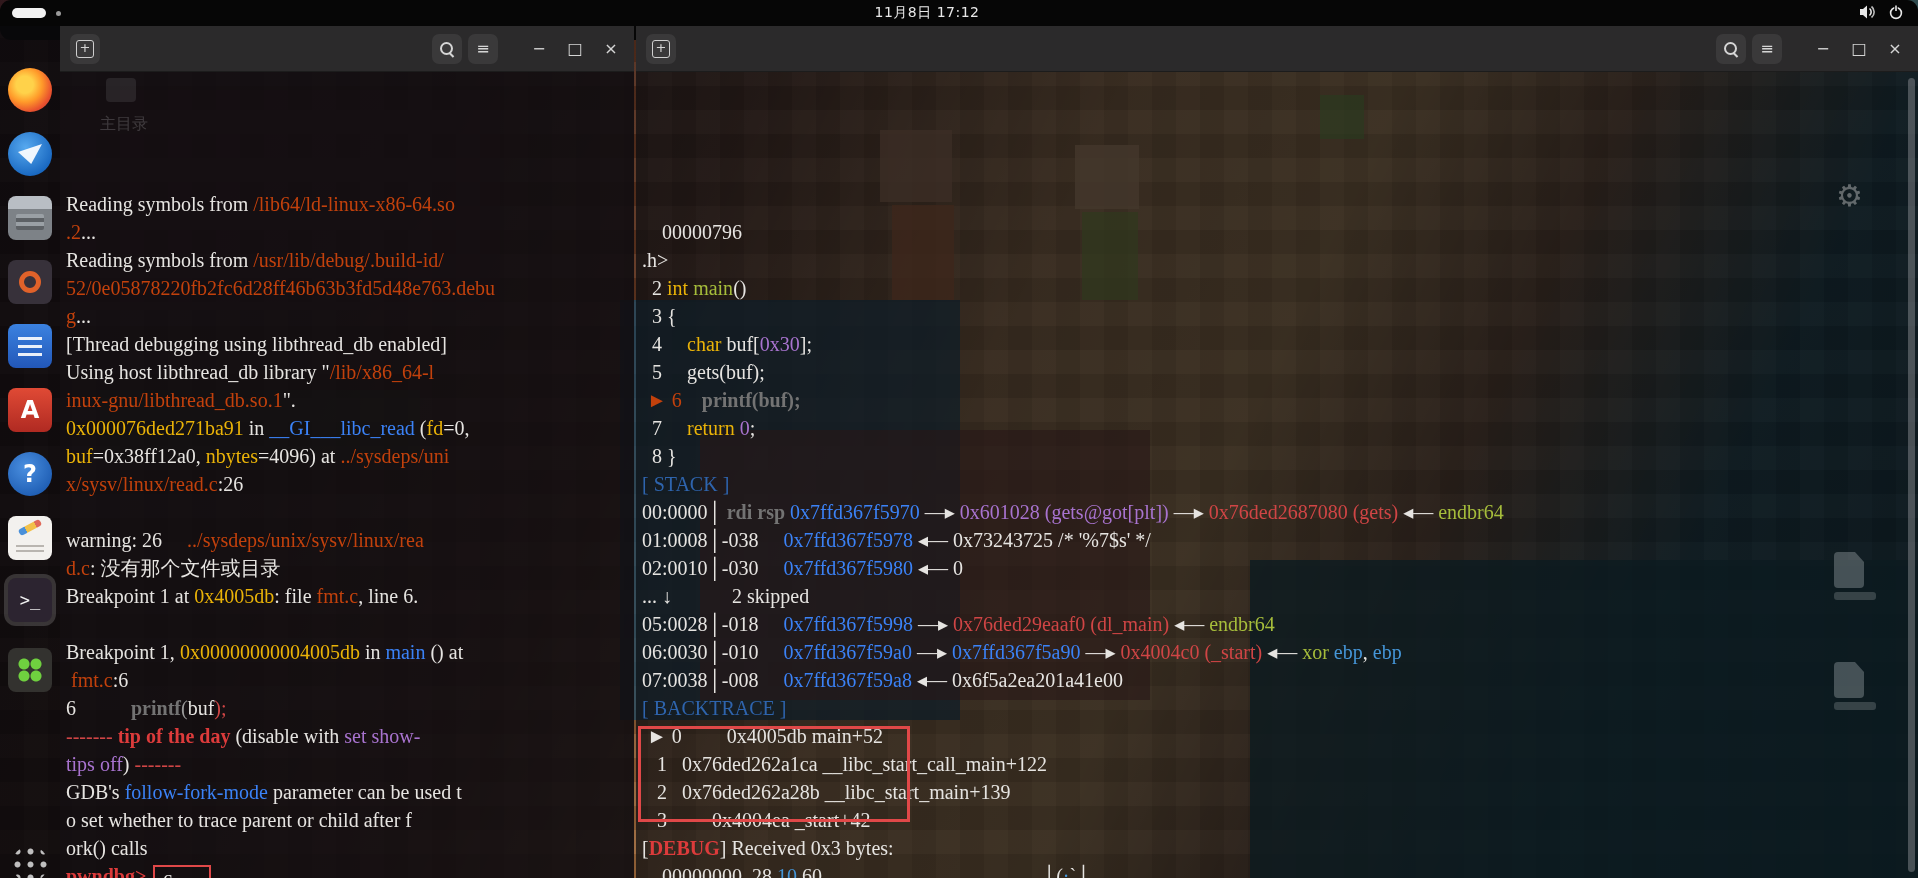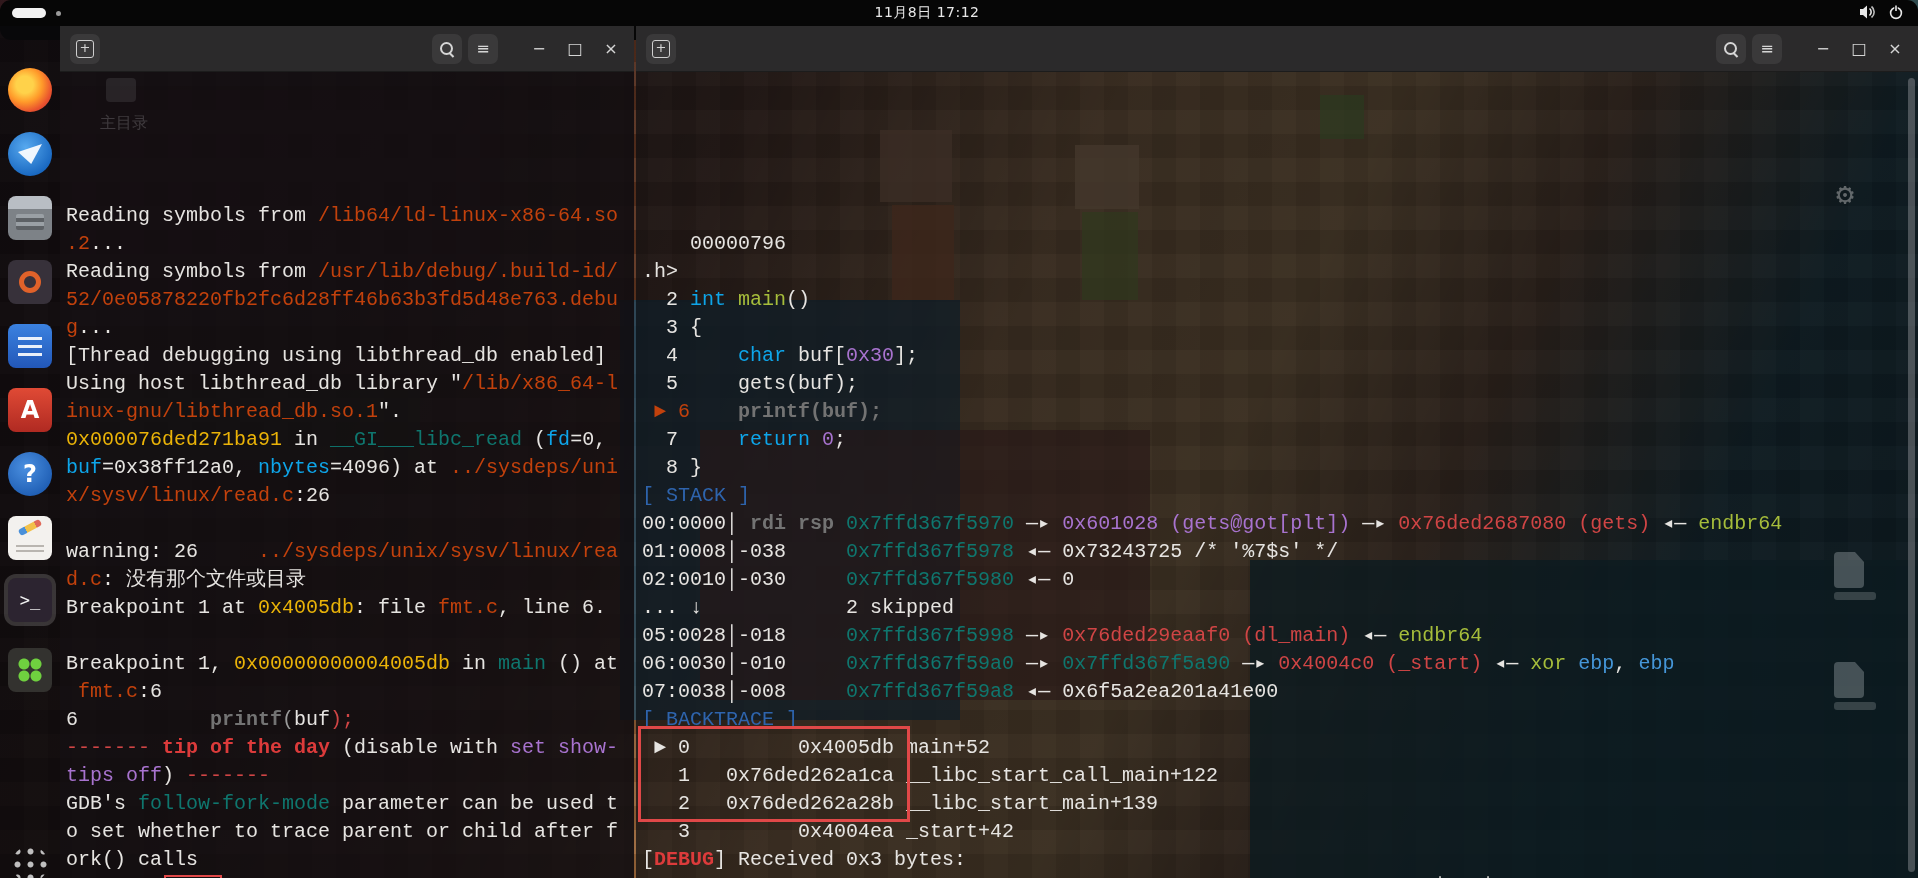--- a/index.html
+++ b/index.html
@@ -67,38 +67,38 @@
   .tb-btn.boxed{background:#3a393a;}
   .tb-left{margin-left:10px;display:flex;gap:6px;}
   .tb-right{margin-left:auto;margin-right:8px;display:flex;gap:6px;align-items:center;}
   .tb-gap{width:14px;}
   .newtab-glyph{display:block;width:16px;height:16px;border:1.5px solid #cfcfcf;border-radius:3px;
     font-size:13px;line-height:14px;text-align:center;}
   .mag{position:relative;width:14px;height:14px;}
   .mag::before{content:"";position:absolute;left:0;top:0;width:9px;height:9px;border:2px solid #d5d5d5;border-radius:50%;}
   .mag::after{content:"";position:absolute;left:10px;top:10px;width:6px;height:2px;background:#d5d5d5;transform:rotate(45deg);transform-origin:0 0;}
 
-  .term-content{position:absolute;left:0;top:46px;right:0;bottom:0;padding:18px 0 0 6px;box-sizing:border-box;
-    font-family:Liberation Mono, monospace;font-size:20px;line-height:28px;
+  .term-content{position:absolute;left:0;top:46px;right:0;bottom:0;padding:6px 0 0 6px;box-sizing:border-box;
+    font-family:Liberation Serif, serif;font-size:20px;line-height:28px;
     overflow:hidden;white-space:pre;}
   #win-left .term-content{background:rgba(16,13,16,.92);}
   #win-right .term-content{background:rgba(9,12,16,.74);}
   .tl{height:28px;white-space:pre;}
 
   
   .s-wht{color:#e6e4e1}
   .s-dim{color:#9a9a9a}
   .s-grn{color:#c2410c}
   .s-blu{color:#eab308}
   .s-blu2{color:#4596d8}
-  .s-cyn{color:#0ea5e9}
+  .s-cyn{color:#eab308}
   .s-pur{color:#a873cf}
   .s-red{color:#d04545}
   .s-redb{color:#dc3b3b;font-weight:bold}
-  .s-tan{color:#0f766e}
+  .s-tan{color:#3b82f6}
   .s-ylw{color:#a6bd3b}
   .s-hdr{color:#2e64ad}
   .s-wbold{color:#737373;font-weight:bold}
   .s-boxed{color:#e6e4e1;display:inline-block;box-sizing:border-box;width:58px;height:26px;
     border:2px solid #e04848;margin-left:2px;padding-left:8px;line-height:22px;vertical-align:middle;}
 
   
   #annot-right{position:absolute;left:2px;top:700px;width:272px;height:96px;border:3px solid #e04848;box-sizing:border-box;pointer-events:none;}
 
   

